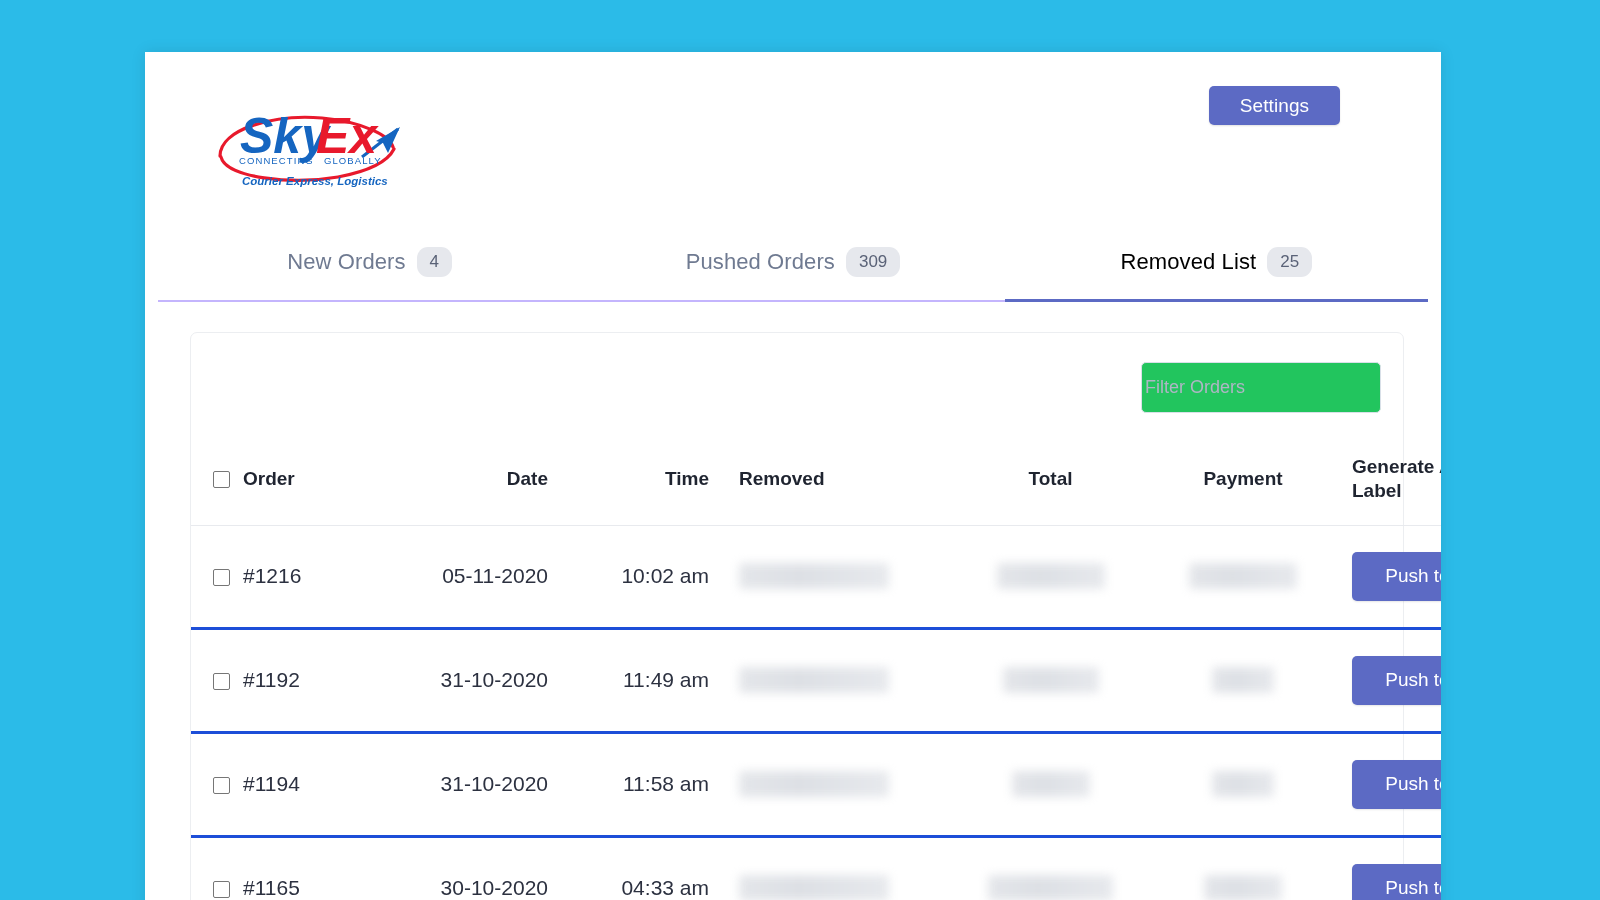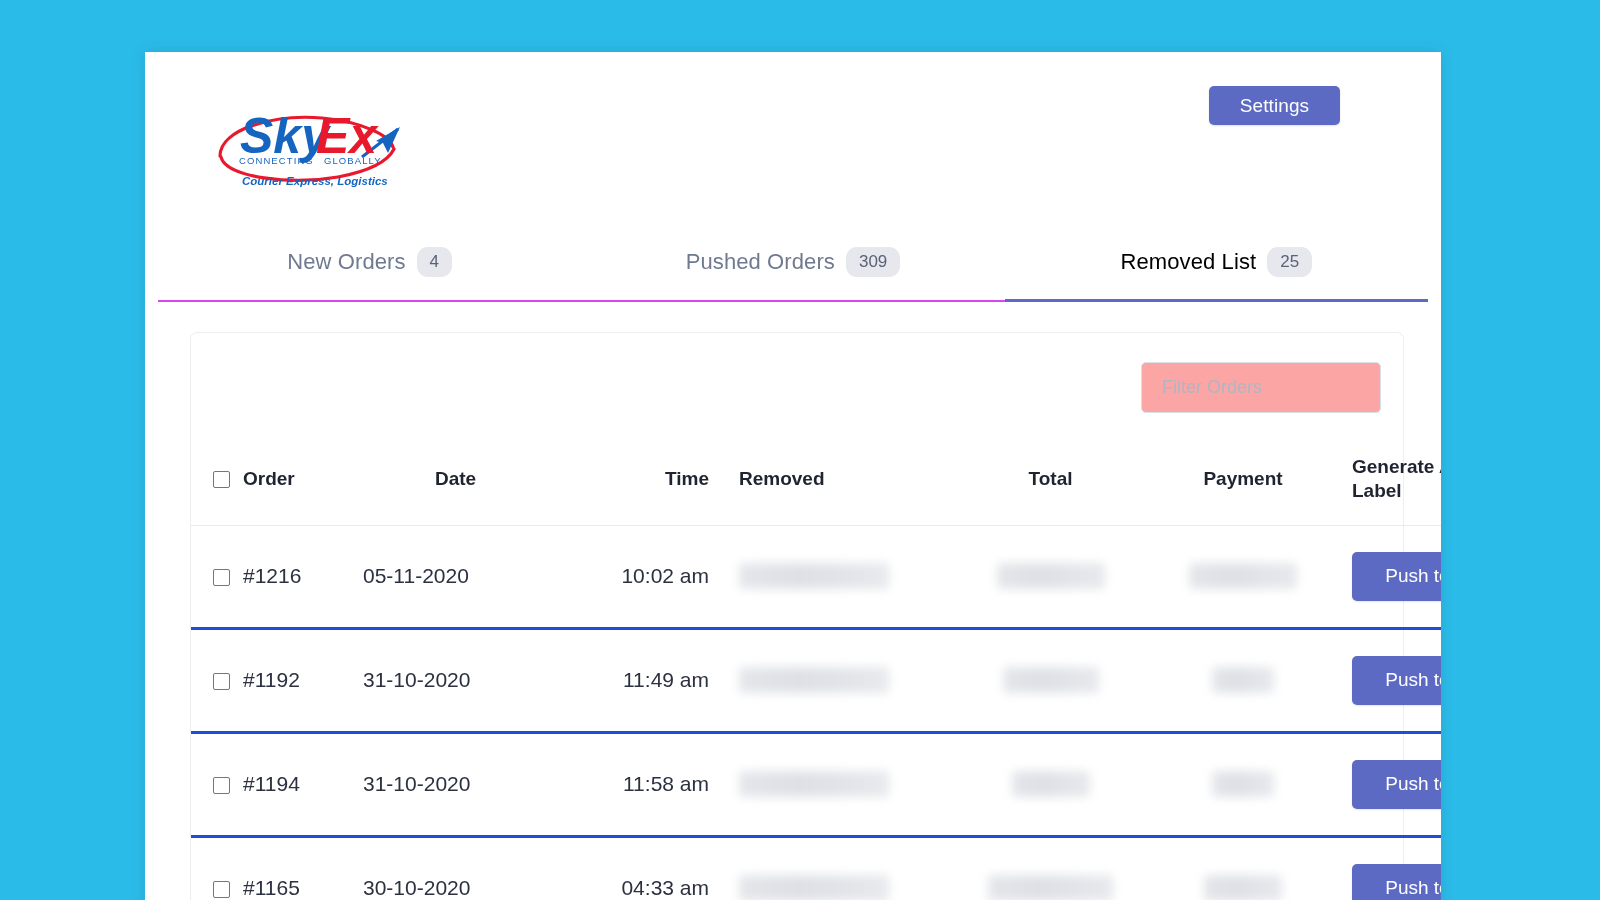--- a/index.html
+++ b/index.html
@@ -60,21 +60,21 @@
     letter-spacing: .1px;
     cursor: pointer;
     box-shadow: 0 1px 2px rgba(0,0,0,.12);
   }
 
   
   .tabs {
     position: relative;
     display: flex;
     height: 72px;
-    border-bottom: 2px solid #d946ef;
+    border-bottom: 2px solid #c4b5fd;
     margin: 0 13px 0 13px;
   }
 
   .tab {
     flex: 1 1 0;
     display: flex;
     align-items: center;
     justify-content: center;
     gap: 11px;
     cursor: pointer;
@@ -124,26 +124,26 @@
     align-items: center;
     justify-content: flex-end;
     padding-right: 22px;
   }
 
   .filter-input {
     width: 240px;
     height: 51px;
     border: 1px solid #d9e0e8;
     border-radius: 5px;
-    padding: 0 20px;
+    padding: 0 3px;
     font-family: "Liberation Sans", sans-serif;
     font-size: 18px;
     color: #4a5568;
     outline: none;
-    background: #fca5a5;
+    background: #22c55e;
   }
   .filter-input::placeholder { color: #aeb6c4; }
 
   
   table.orders {
     width: 100%;
     border-collapse: collapse;
     table-layout: fixed;
   }
 
@@ -161,21 +161,21 @@
     color: #2c3140;
     padding: 26px 0;
     border-bottom: 3px solid #1d4ed8;
     vertical-align: middle;
     height: 70px;
   }
 
   
   .col-check  { width: 52px;  text-align: left;  padding-left: 22px !important; }
   .col-order  { width: 120px; text-align: left; }
-  .col-date   { width: 185px; }
+  .col-date   { width: 185px; text-align: right; }
   .col-time   { width: 175px; text-align: right; padding-right: 14px !important; }
   .col-cust   { width: 230px; text-align: left;  padding-left: 16px !important; }
   .col-total  { width: 195px; text-align: center; }
   .col-pay    { width: 190px; text-align: center; }
   .col-awb    { width: 218px; text-align: left; padding-left: 14px !important; }
 
   th.col-awb  { line-height: 1.25; }
 
   .cb {
     width: 17px;

